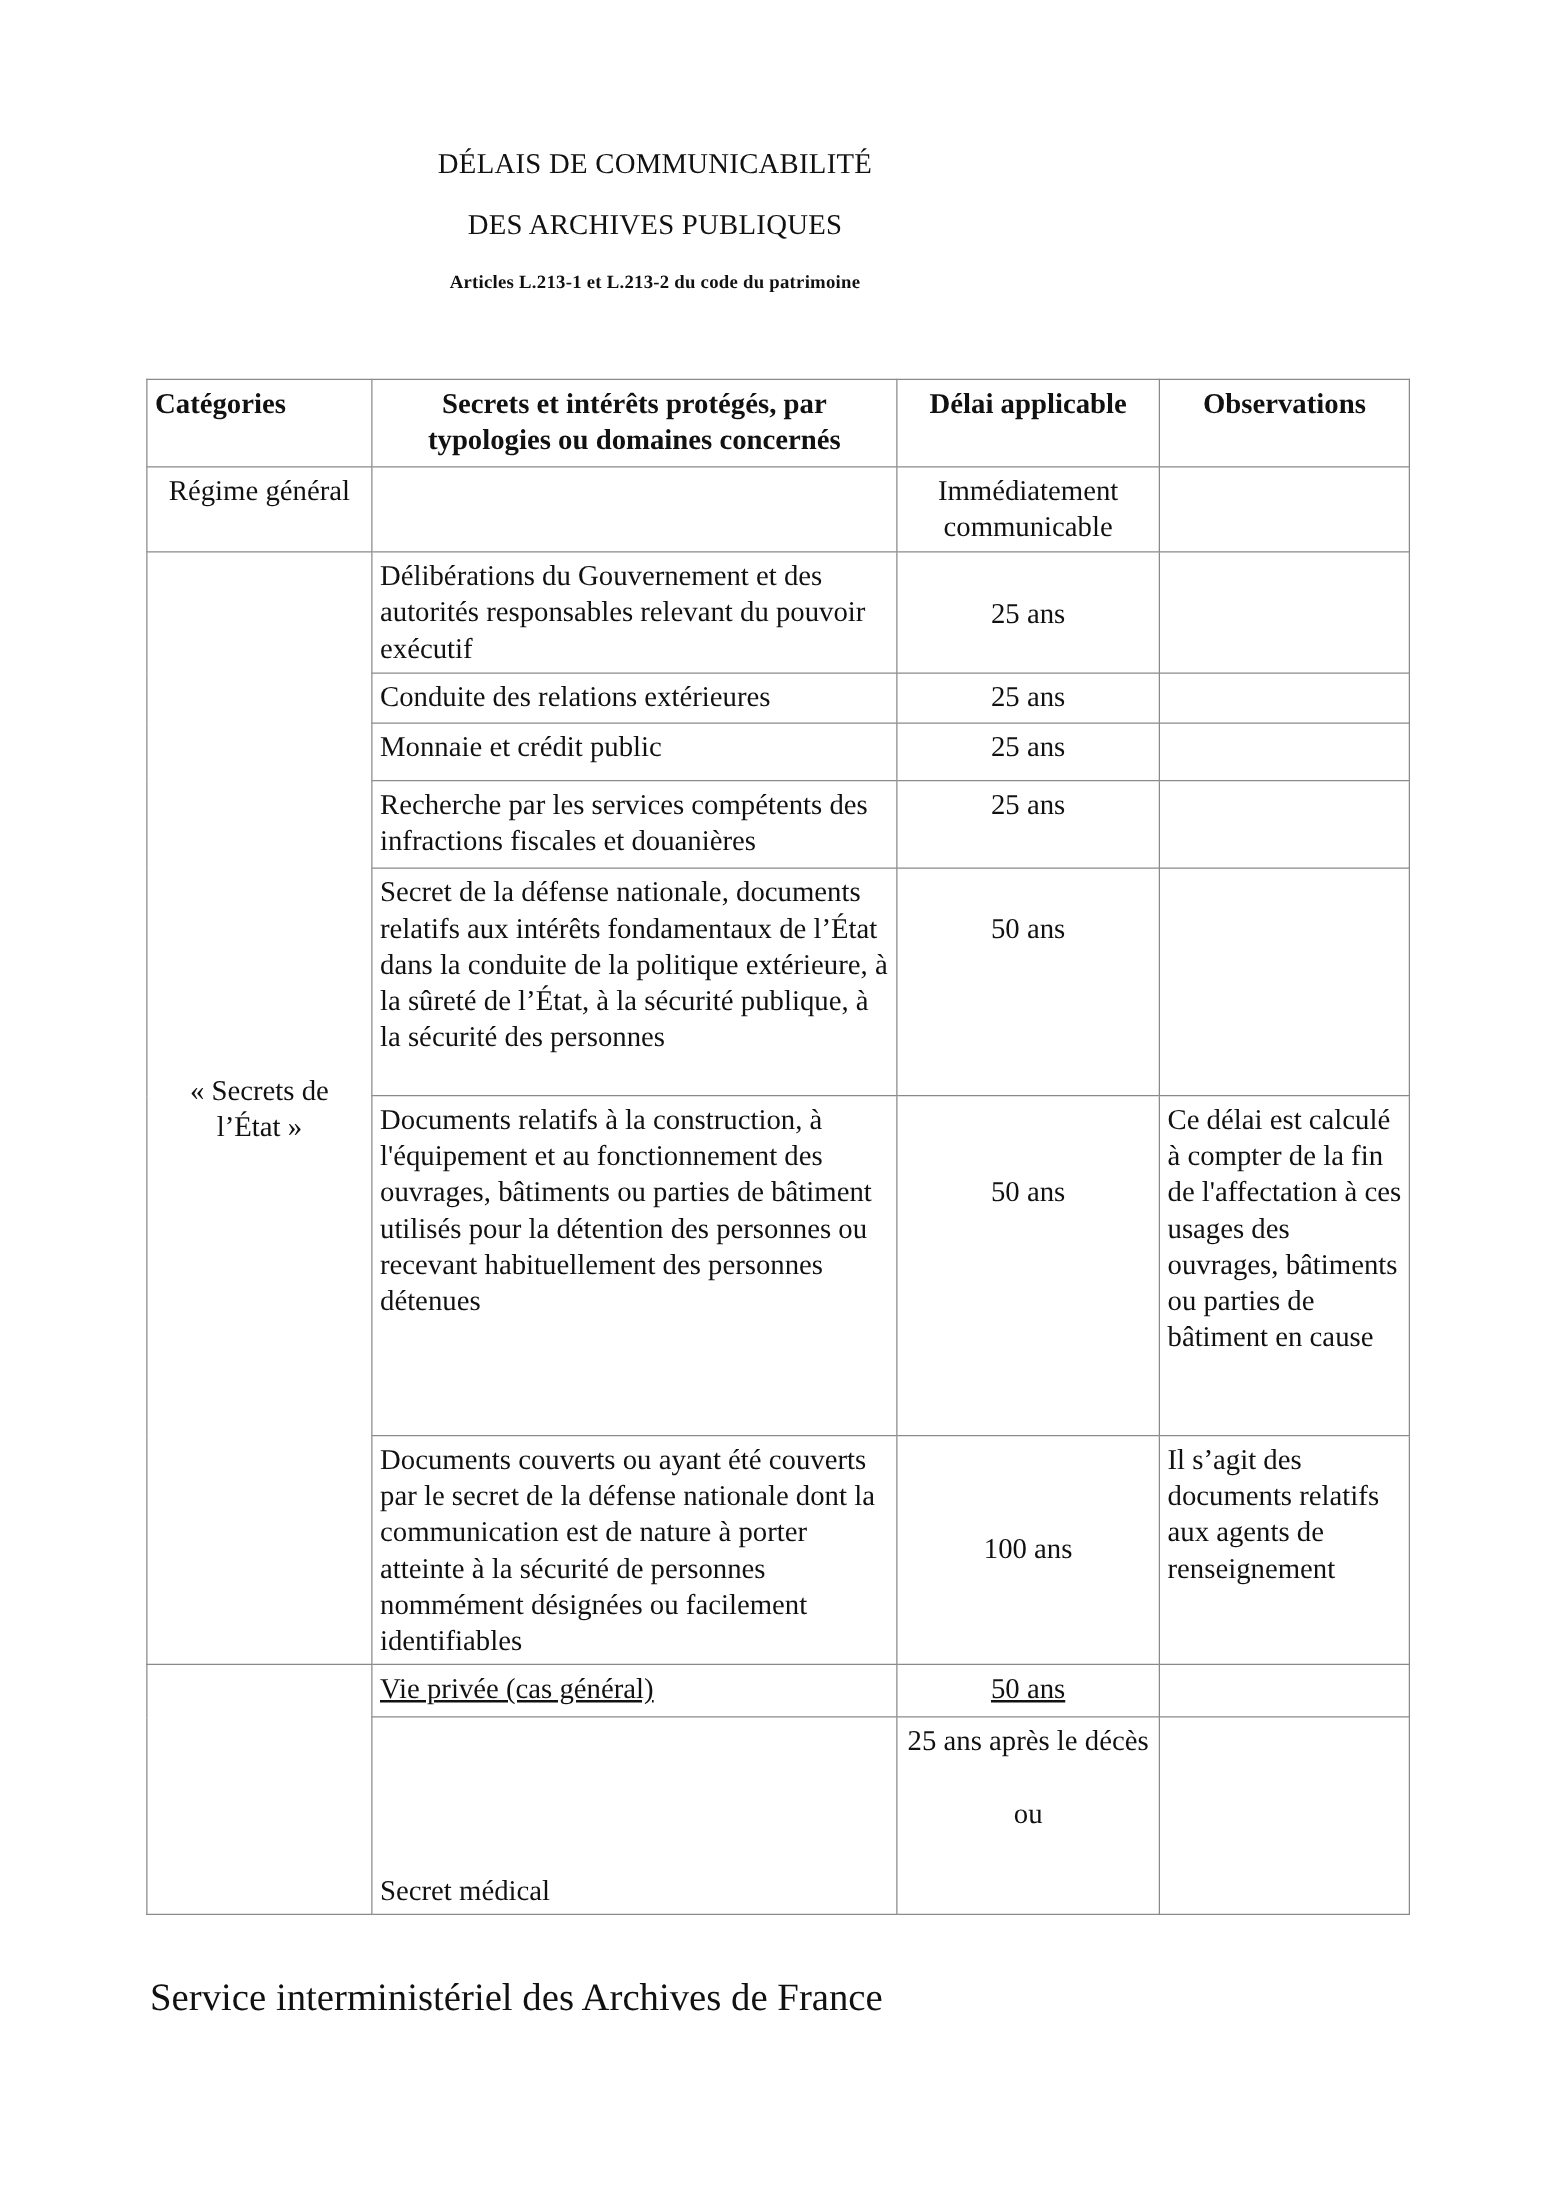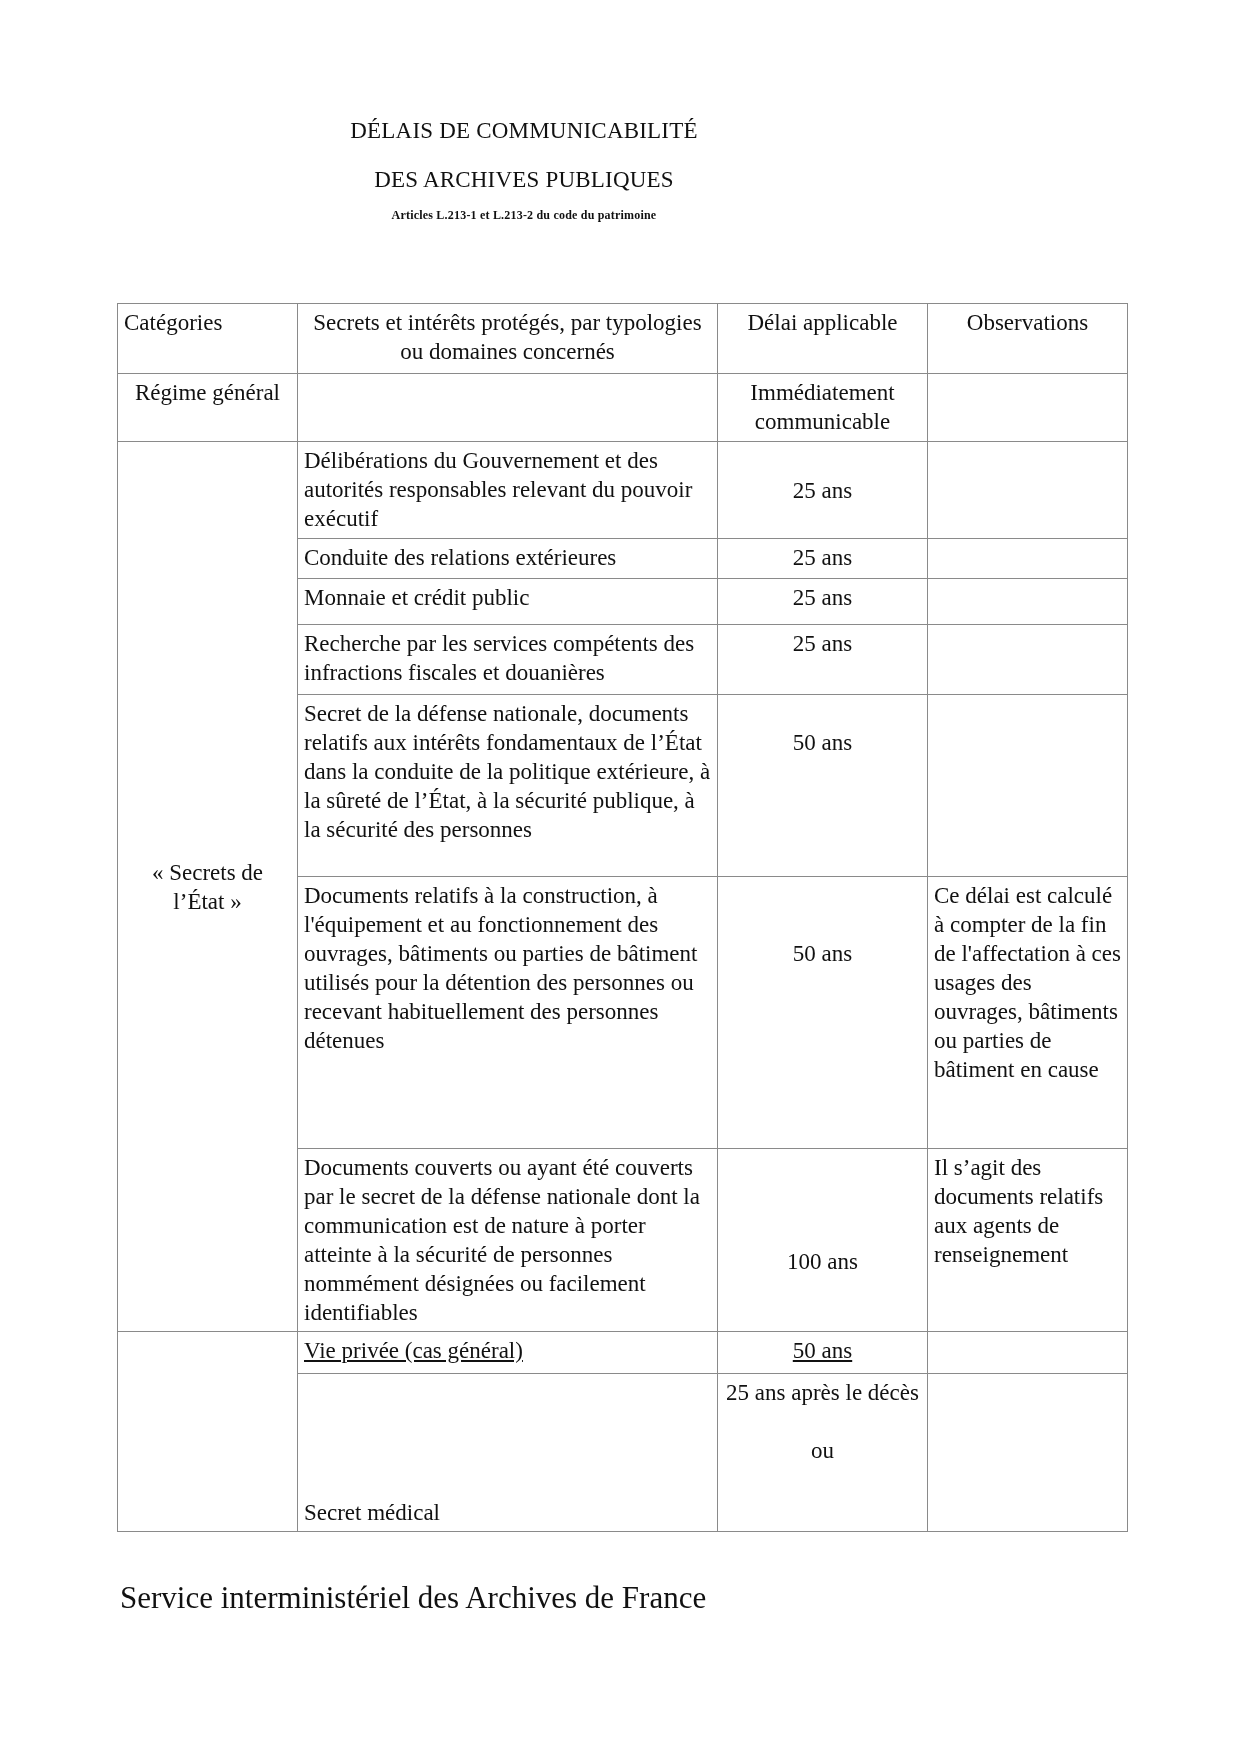--- a/index.html
+++ b/index.html
@@ -6,35 +6,35 @@
   body {
     width: 1239px; height: 1754px; position: relative; overflow: hidden;
     font-family: "Liberation Serif", serif; color: #111111;
   }
   .title {
     position: absolute; left: 0; width: 1048px; text-align: center;
     font-size: 23px; letter-spacing: 0.2px;
   }
   #t1 { top: 118px; }
   #t2 { top: 167px; }
-  #t3 { top: 208px; font-size: 12px; font-weight: bold; }
+  #t3 { top: 218px; font-size: 15px; font-weight: bold; }
 
   table.grid {
     position: absolute; left: 117px; top: 303px;
     width: 1010px;
     border-collapse: collapse;
     table-layout: fixed;
     font-size: 23px; line-height: 29px;
   }
   table.grid td, table.grid th {
     border: 1px solid #8a8a8a;
     vertical-align: top;
     padding: 4px 6px 4px 6px;
   }
-  table.grid th { font-weight: normal; text-align: center; }
+  table.grid th { font-weight: bold; text-align: center; }
   table.grid th.left { text-align: left; }
   col.c1 { width: 180px; }
   col.c2 { width: 420px; }
   col.c3 { width: 210px; }
   col.c4 { width: 200px; }
   .center { text-align: center; }
   .vmid { vertical-align: middle !important; }
   .vbot { vertical-align: bottom !important; }
 
   .footer {
@@ -97,21 +97,21 @@
     <td class="center" style="padding-top:33px;">50 ans</td>
     <td></td>
   </tr>
   <tr style="height:272px;">
     <td>Documents relatifs à la construction, à l'équipement et au fonctionnement des ouvrages, bâtiments ou parties de bâtiment utilisés pour la détention des personnes ou recevant habituellement des personnes détenues</td>
     <td class="center" style="padding-top:62px;">50 ans</td>
     <td>Ce délai est calculé à compter de la fin de l'affectation à ces usages des ouvrages, bâtiments ou parties de bâtiment en cause</td>
   </tr>
   <tr style="height:182px;">
     <td>Documents couverts ou ayant été couverts par le secret de la défense nationale dont la communication est de nature à porter atteinte à la sécurité de personnes nommément désignées ou facilement identifiables</td>
-    <td class="center" style="padding-top:98px;">100 ans</td>
+    <td class="center" style="padding-top:75px;">100 ans</td>
     <td>Il s’agit des documents relatifs aux agents de renseignement</td>
   </tr>
 
   <tr style="height:42px;text-decoration:underline;">
     <td rowspan="2"></td>
     <td>Vie privée (cas général)</td>
     <td class="center">50 ans</td>
     <td></td>
   </tr>
   <tr style="height:158px;">

